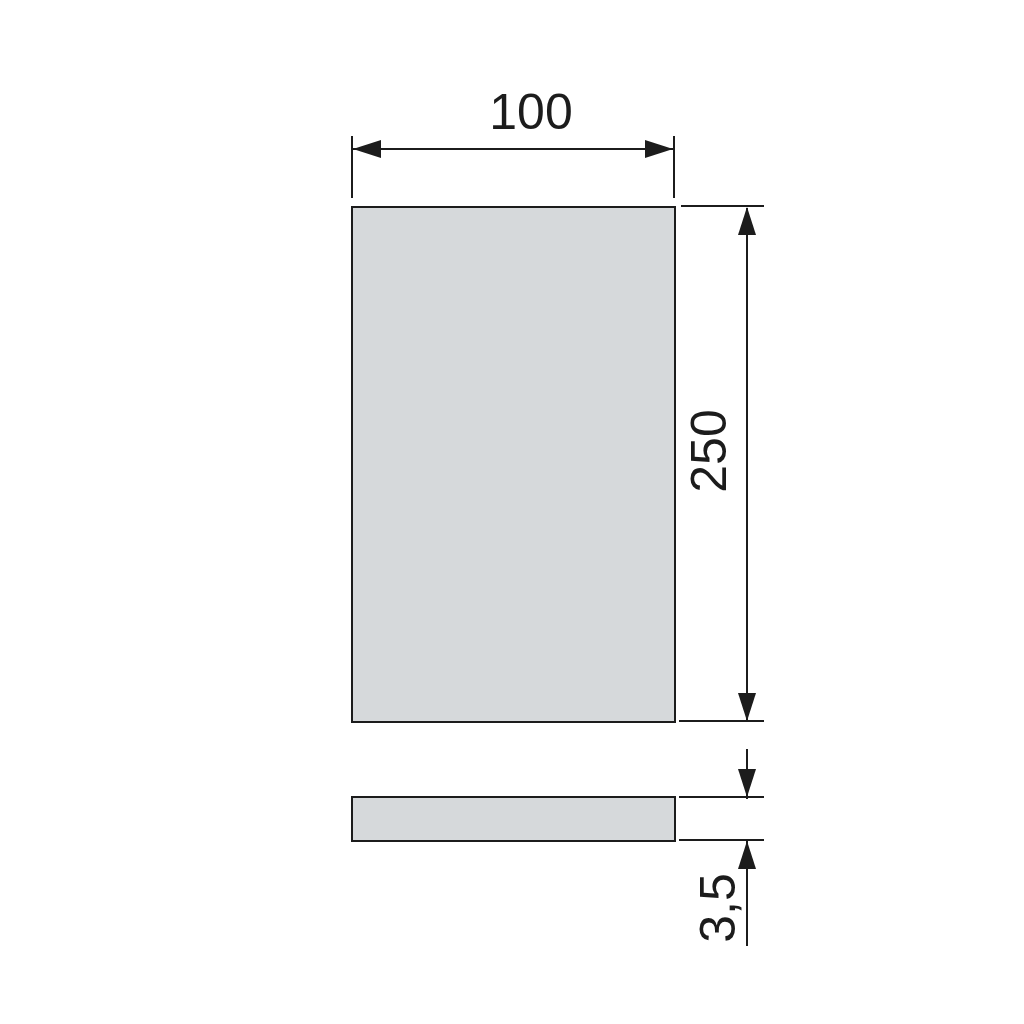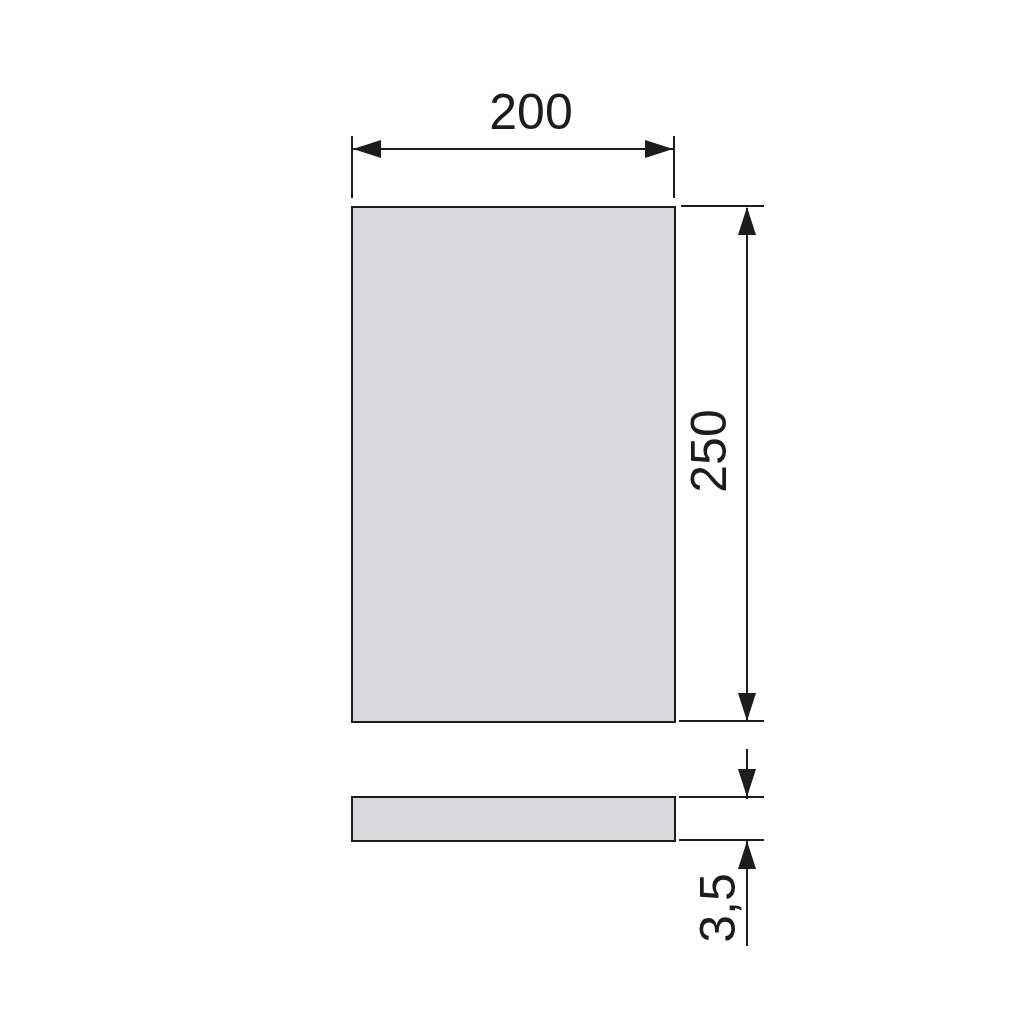--- a/index.html
+++ b/index.html
@@ -84,21 +84,21 @@
 
   <div class="abs plate front-plate"></div>
 
   <div class="abs plate side-plate"></div>
 
   <div class="abs vline w-ext-left"></div>
   <div class="abs vline w-ext-right"></div>
   <div class="abs hline w-dim-line"></div>
   <div class="abs arrow arrow-left w-arrow-left"></div>
   <div class="abs arrow arrow-right w-arrow-right"></div>
-  <div class="abs dim-label w-label">200</div>
+  <div class="abs dim-label w-label">100</div>
 
   <div class="abs hline h-ext-top"></div>
   <div class="abs hline h-ext-bottom"></div>
   <div class="abs vline h-dim-line"></div>
   <div class="abs arrow arrow-up h-arrow-up"></div>
   <div class="abs arrow arrow-down h-arrow-down"></div>
   <div class="abs dim-label rot h-label">250</div>
 
   <div class="abs hline t-ext-top"></div>
   <div class="abs hline t-ext-bottom"></div>

